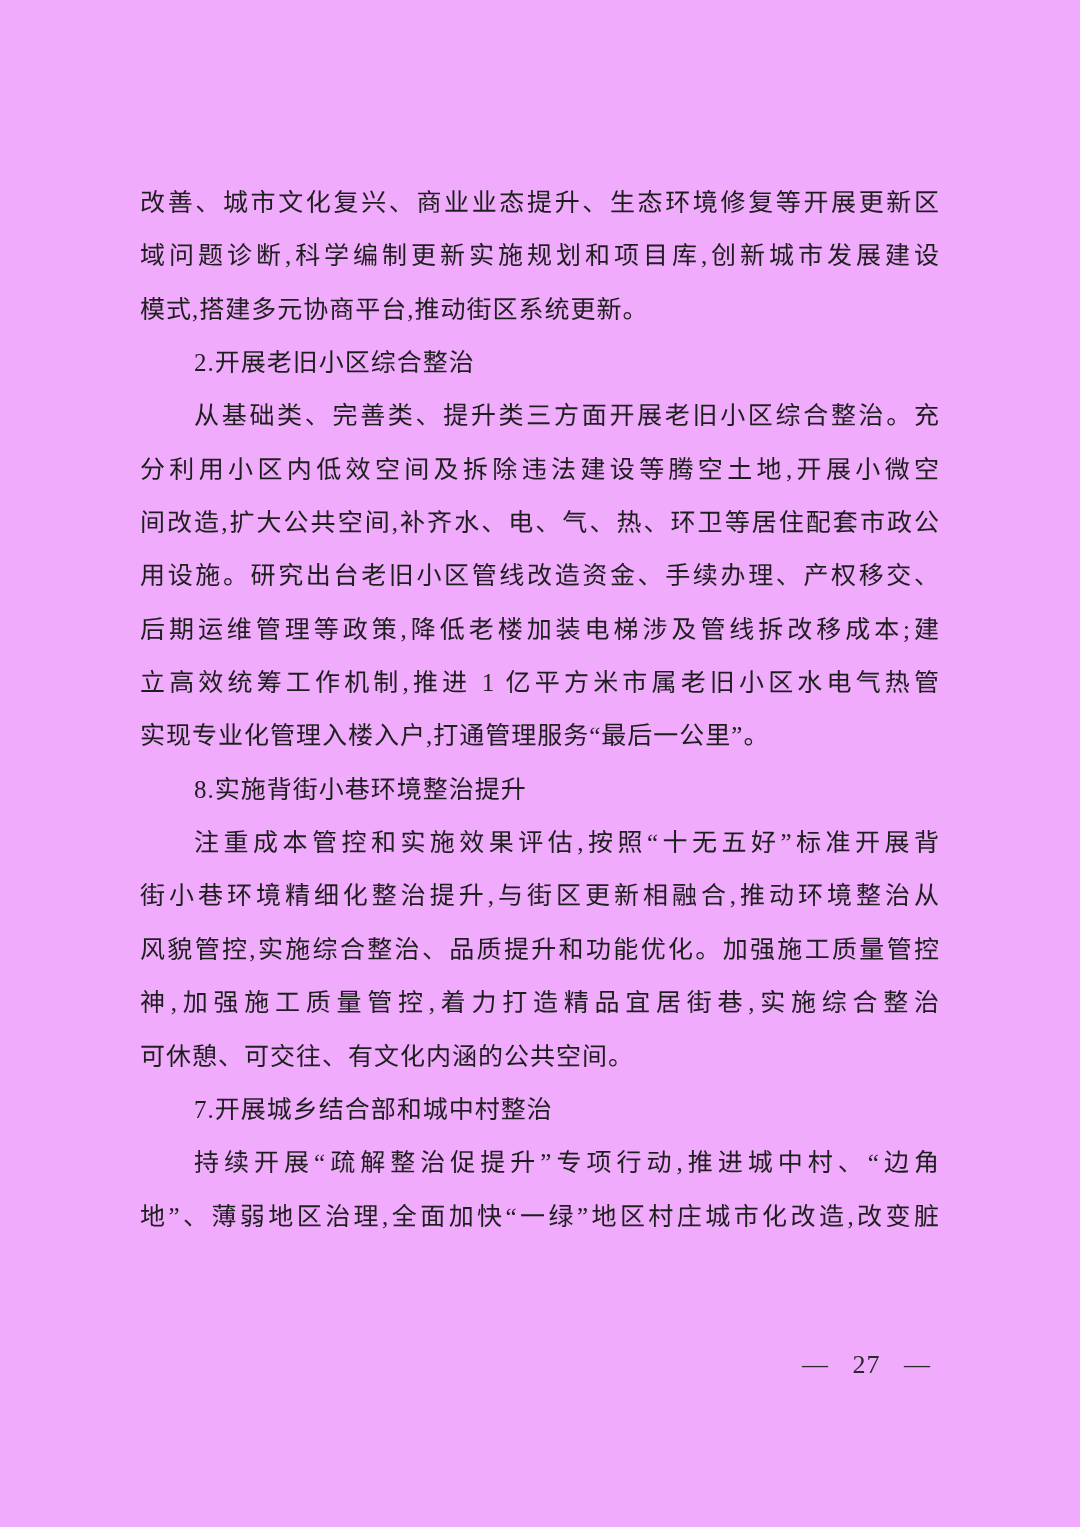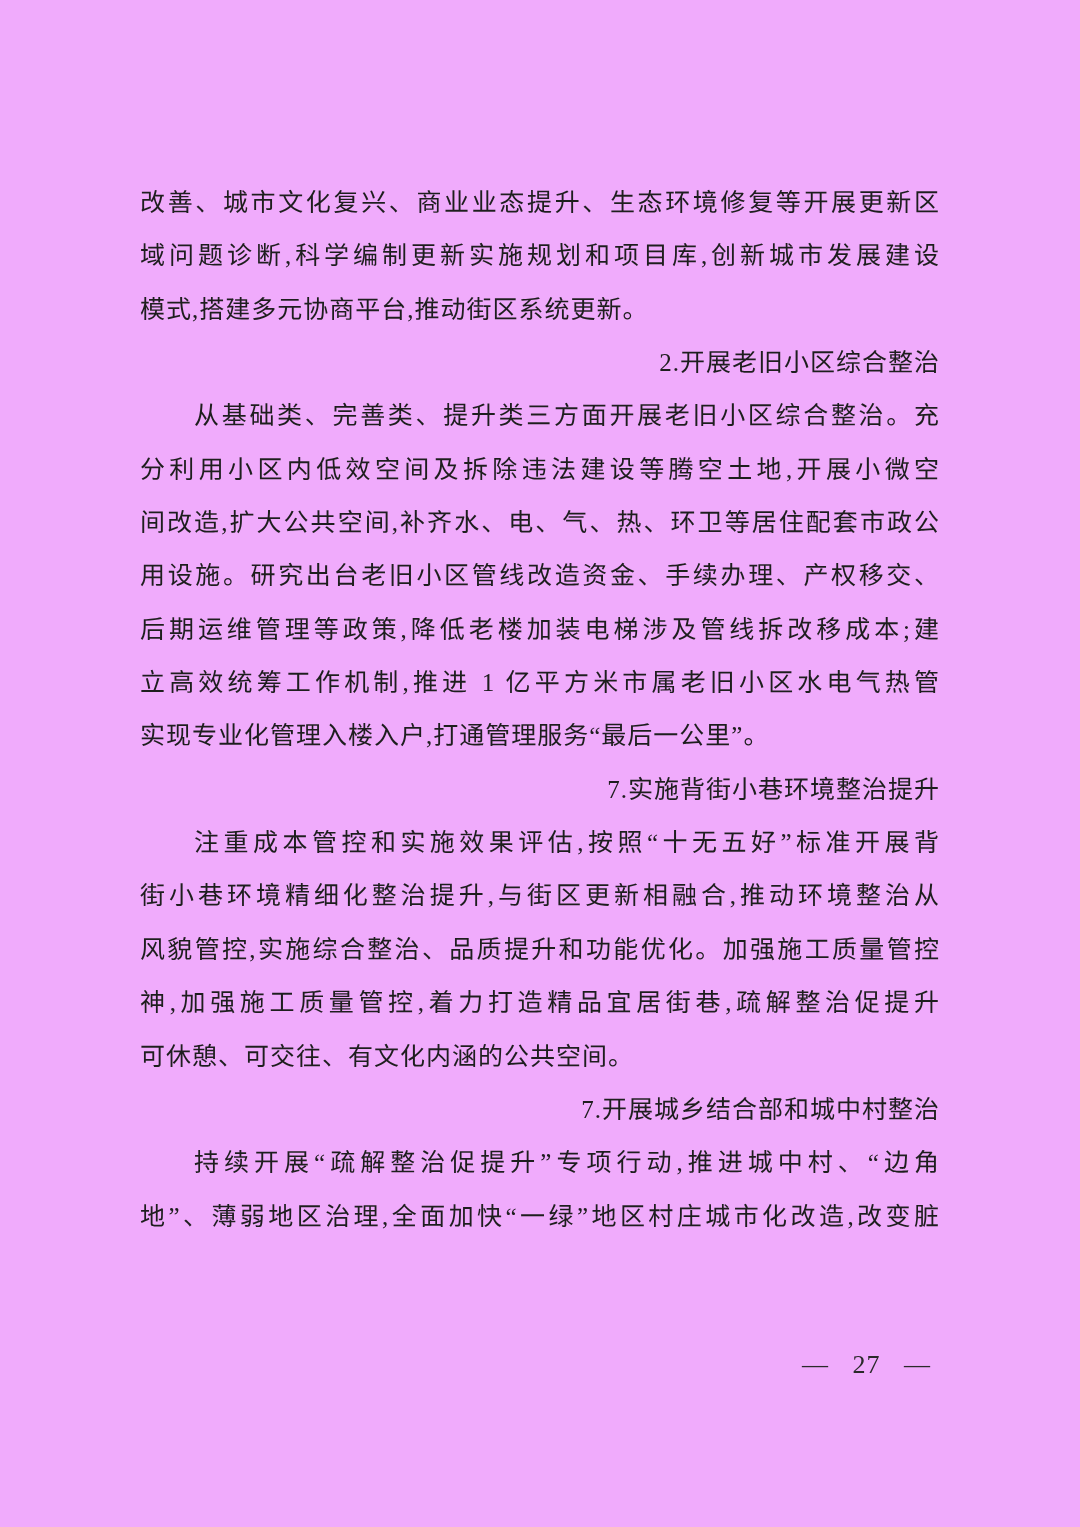--- a/index.html
+++ b/index.html
@@ -29,21 +29,20 @@
     letter-spacing: 1px;
     overflow: hidden;
     white-space: normal;
   }
   .line.justify {
     text-align: justify;
     text-align-last: justify;
   }
   .line.indent {
     padding-left: 54px;
-    text-align: right;
   }
   .footer {
     position: absolute;
     top: 1350px;
     right: 149px;
     font-size: 26px;
     line-height: 30px;
     color: #2a2a2a;
     word-spacing: 16px;
     letter-spacing: 1px;
@@ -58,25 +57,25 @@
       <div class="line justify">域问题诊断,科学编制更新实施规划和项目库,创新城市发展建设</div>
       <div class="line">模式,搭建多元协商平台,推动街区系统更新。</div>
       <div class="line indent">2.开展老旧小区综合整治</div>
       <div class="line justify indent">从基础类、完善类、提升类三方面开展老旧小区综合整治。充</div>
       <div class="line justify">分利用小区内低效空间及拆除违法建设等腾空土地,开展小微空</div>
       <div class="line justify">间改造,扩大公共空间,补齐水、电、气、热、环卫等居住配套市政公</div>
       <div class="line justify">用设施。研究出台老旧小区管线改造资金、手续办理、产权移交、</div>
       <div class="line justify">后期运维管理等政策,降低老楼加装电梯涉及管线拆改移成本;建</div>
       <div class="line justify">立高效统筹工作机制,推进 1 亿平方米市属老旧小区水电气热管</div>
       <div class="line">实现专业化管理入楼入户,打通管理服务“最后一公里”。</div>
-      <div class="line indent">7.实施背街小巷环境整治提升</div>
+      <div class="line indent">8.实施背街小巷环境整治提升</div>
       <div class="line justify indent">注重成本管控和实施效果评估,按照“十无五好”标准开展背</div>
       <div class="line justify">街小巷环境精细化整治提升,与街区更新相融合,推动环境整治从</div>
       <div class="line justify">风貌管控,实施综合整治、品质提升和功能优化。加强施工质量管控</div>
-      <div class="line justify">神,加强施工质量管控,着力打造精品宜居街巷,疏解整治促提升</div>
+      <div class="line justify">神,加强施工质量管控,着力打造精品宜居街巷,实施综合整治</div>
       <div class="line">可休憩、可交往、有文化内涵的公共空间。</div>
       <div class="line indent">7.开展城乡结合部和城中村整治</div>
       <div class="line justify indent">持续开展“疏解整治促提升”专项行动,推进城中村、“边角</div>
       <div class="line justify">地”、薄弱地区治理,全面加快“一绿”地区村庄城市化改造,改变脏</div>
     </div>
   <div class="footer">
     <span>— 27 —</span>
   </div>
 </div>
 

